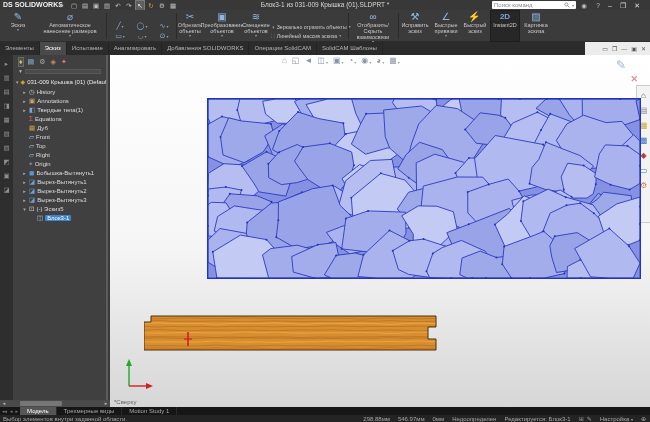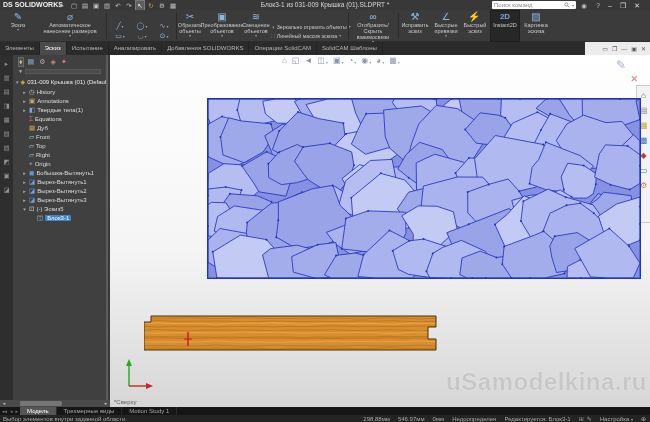--- a/index.html
+++ b/index.html
@@ -747,21 +747,20 @@
         <line x1="6" y1="2" x2="6" y2="16" stroke="#cc2222" stroke-width="1.6"></line>
         <line x1="2" y1="9" x2="10" y2="9" stroke="#cc2222" stroke-width="1.2"></line>
       </svg>
     <svg id="triad" width="34" height="32">
         <line x1="7" y1="28" x2="7" y2="6" stroke="#22aa22" stroke-width="1.4"></line>
         <polygon points="7,1 4,8 10,8" fill="#22aa22"></polygon>
         <line x1="7" y1="28" x2="26" y2="28" stroke="#cc2222" stroke-width="1.4"></line>
         <polygon points="31,28 24,25 24,31" fill="#cc2222"></polygon>
       </svg>
     <span class="viewlabel">*Сверху</span>
-    <span class="watermark">uSamodelkina.ru</span>
   </div>
 
   <div class="tree-hscroll">
     <span class="sarr">◂</span>
     <span class="sthumb"></span>
     <span class="sarr" style="margin-left:auto">▸</span>
   </div>
 
   <div class="modeltabs">
     <span class="mscroll" style="display:flex;gap:3px">

